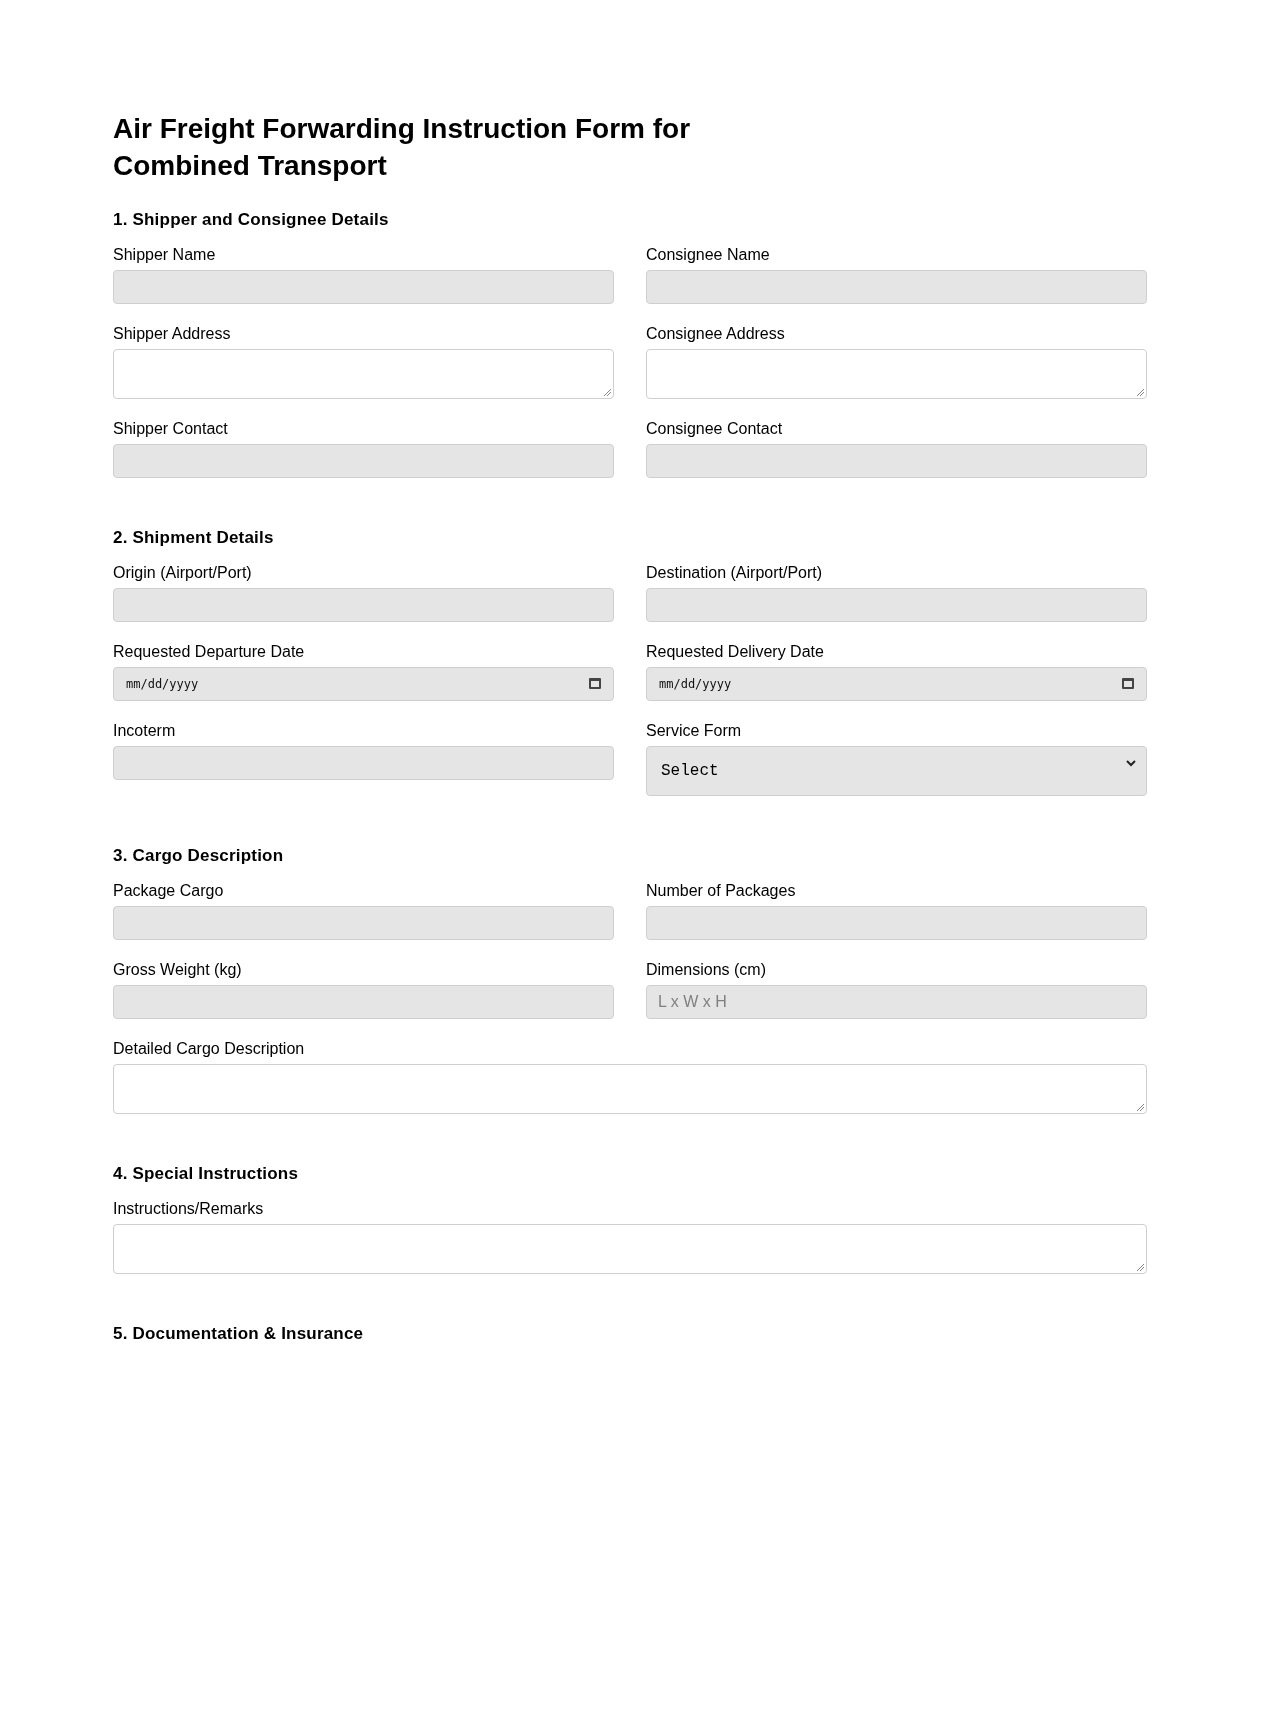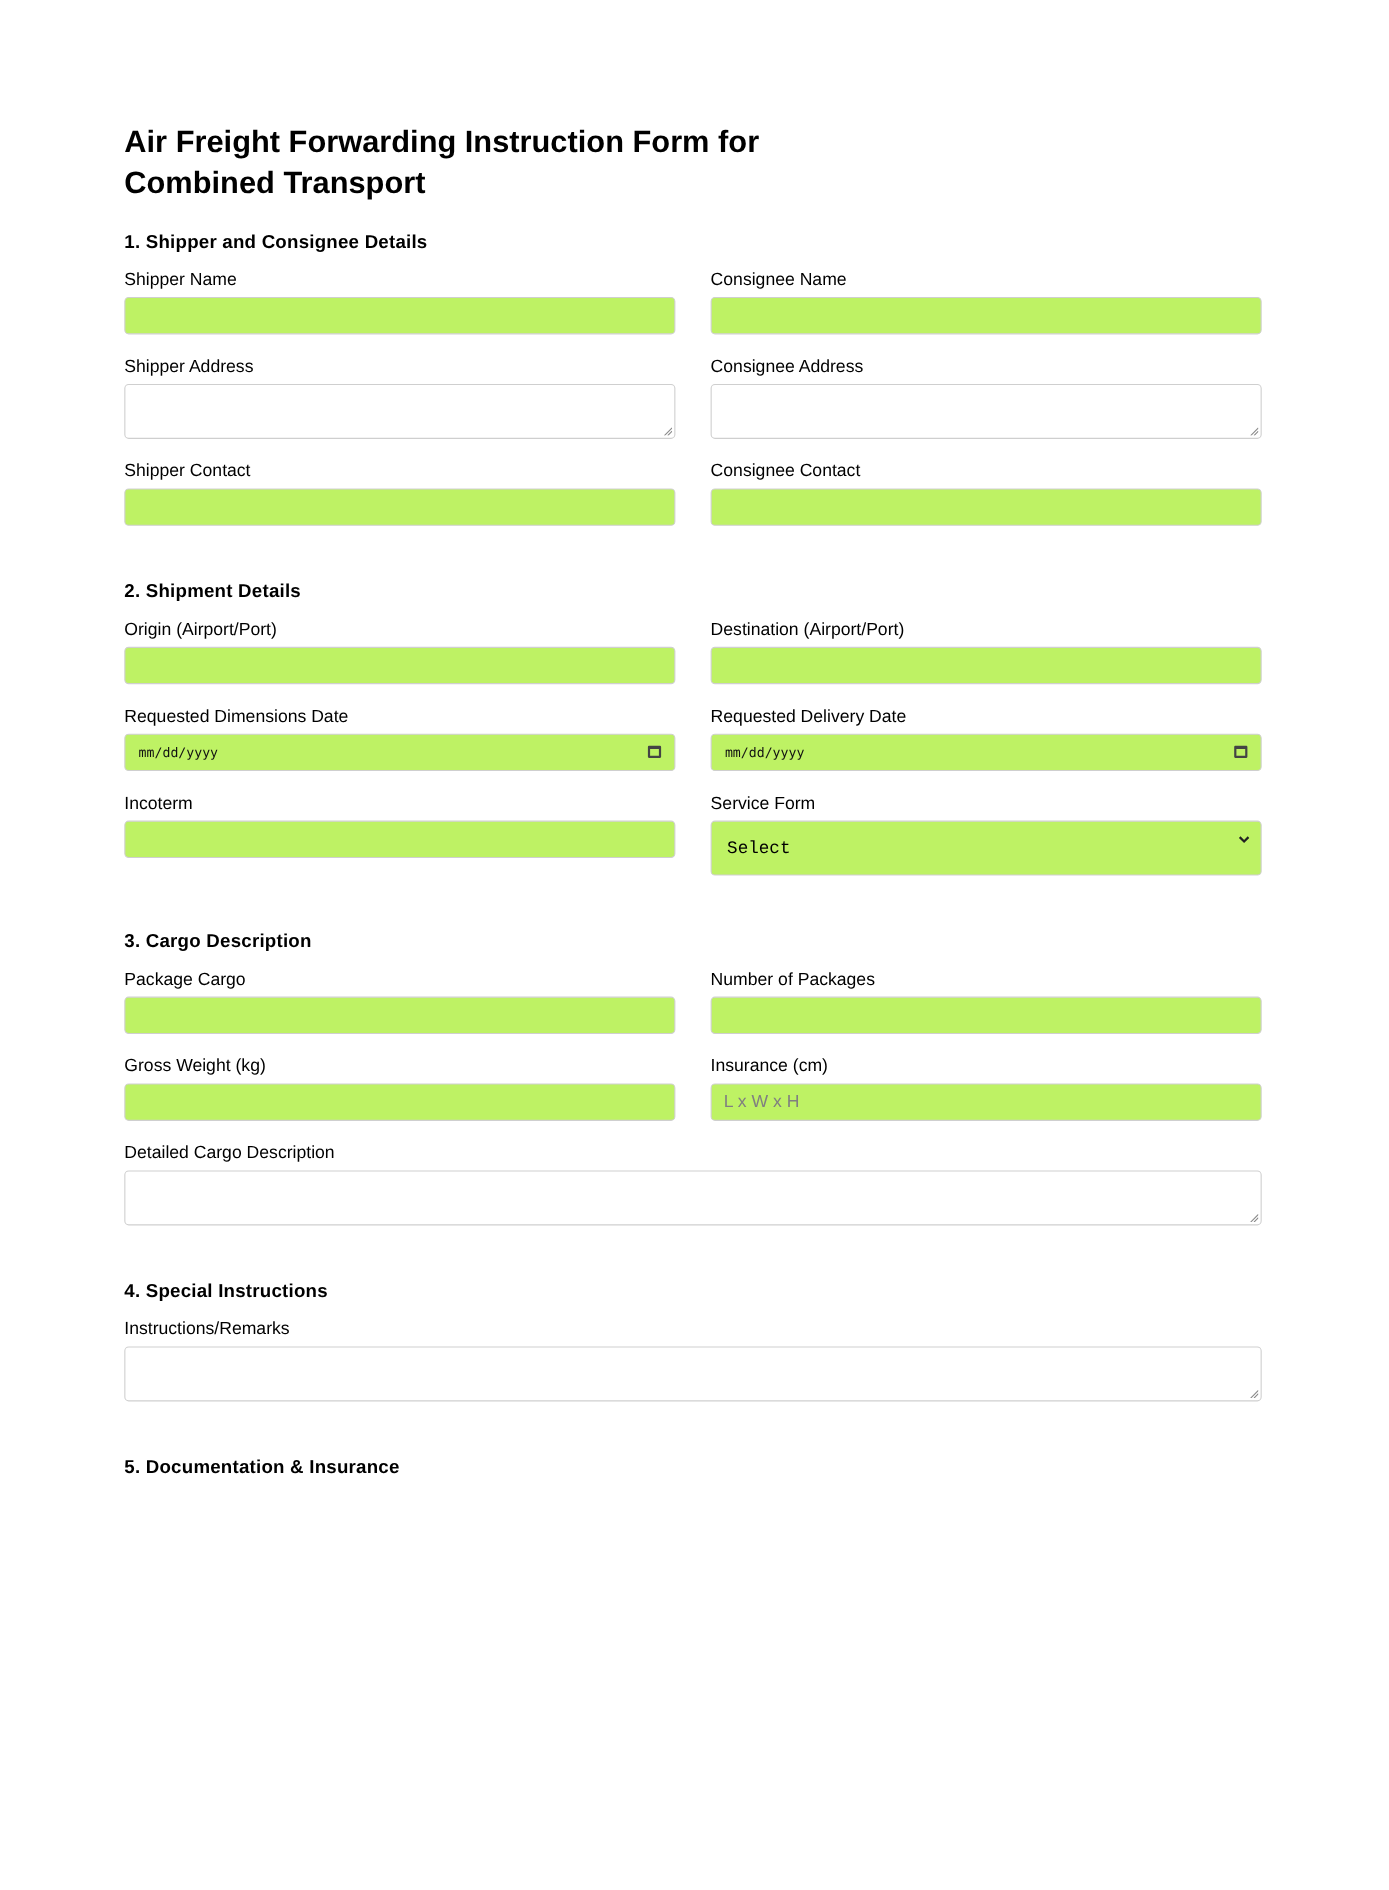--- a/index.html
+++ b/index.html
@@ -4,21 +4,21 @@
 <style>
   html, body { margin: 0; padding: 0; background: #ffffff; }
   body { width: 1263px; min-height: 1718px; font-family: "Liberation Sans", sans-serif; color: #000; }
   .container { position: relative; padding: 110px 113px 0 113px; width: 1035px; }
   h1 { font-family: "Liberation Sans", sans-serif; font-size: 28px; font-weight: bold; line-height: 37px; margin: 0 0 26px 0; width: 640px; }
   .section-title { font-family: Liberation Sans, sans-serif; font-size: 17px; font-weight: bold; margin: 0 0 6px 0; letter-spacing: 0.2px; }
   .grid { display: grid; grid-template-columns: 501px 501px; column-gap: 32px; margin-top: 15px; }
   .field { margin-bottom: 20px; }
   .field.full { grid-column: 1 / span 2; }
   label { display: block; font-size: 16px; margin-bottom: 6px; line-height: 19px; }
-  .input { box-sizing: border-box; width: 100%; height: 34px; border: 1px solid #cfcfcf; border-radius: 4px; background: #bef264; position: relative; display: flex; align-items: center; }
+  .input { box-sizing: border-box; width: 100%; height: 34px; border: 1px solid #cfcfcf; border-radius: 4px; background: #e5e5e5; position: relative; display: flex; align-items: center; }
   .textarea { box-sizing: border-box; width: 100%; height: 50px; border: 1px solid #cfcfcf; border-radius: 4px; background: #fff; position: relative; }
   .resize { position: absolute; right: 2px; bottom: 2px; width: 8px; height: 8px; }
   .date-text { font-family: "DejaVu Sans Mono", monospace; font-size: 12px; margin-left: 12px; color: #111; }
   .cal-icon { position: absolute; right: 12px; top: 10px; width: 12px; height: 11px; box-sizing: border-box; border: 2px solid #444; border-top-width: 3px; border-radius: 1px; }
   .select-text { font-size: 16px; margin-left: 14px; }
   .chev { position: absolute; right: 10px; top: 12px; width: 10px; height: 8px; }
   .placeholder { font-size: 16px; color: #808080; margin-left: 11px; }
   .section { margin-bottom: 30px; }
 </style>
 </head>
@@ -72,21 +72,21 @@
     <div class="grid">
       <div class="field">
         <label>Origin (Airport/Port)</label>
         <div class="input"></div>
       </div>
       <div class="field">
         <label>Destination (Airport/Port)</label>
         <div class="input"></div>
       </div>
       <div class="field">
-        <label>Requested Dimensions Date</label>
+        <label>Requested Departure Date</label>
         <div class="input">
           <span class="date-text">mm/dd/yyyy</span>
           <span class="cal-icon"></span>
         </div>
       </div>
       <div class="field">
         <label>Requested Delivery Date</label>
         <div class="input">
           <span class="date-text">mm/dd/yyyy</span>
           <span class="cal-icon"></span>
@@ -117,21 +117,21 @@
       </div>
       <div class="field">
         <label>Number of Packages</label>
         <div class="input"></div>
       </div>
       <div class="field">
         <label>Gross Weight (kg)</label>
         <div class="input"></div>
       </div>
       <div class="field">
-        <label>Insurance (cm)</label>
+        <label>Dimensions (cm)</label>
         <div class="input">
           <span class="placeholder">L x W x H</span>
         </div>
       </div>
       <div class="field full">
         <label>Detailed Cargo Description</label>
         <div class="textarea">
           <svg class="resize" viewBox="0 0 8 8">
               <line x1="1" y1="8" x2="8" y2="1" stroke="#888" stroke-width="1"></line>
               <line x1="4" y1="8" x2="8" y2="4" stroke="#888" stroke-width="1"></line>

